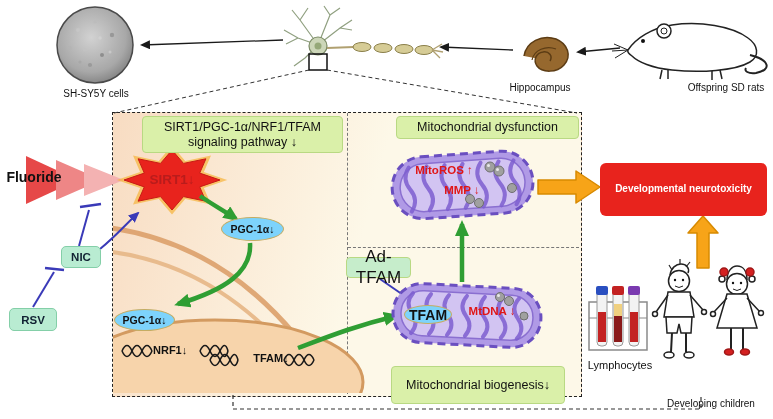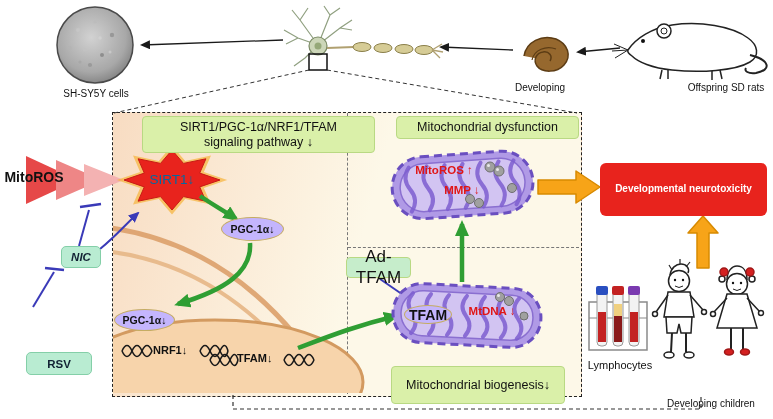--- a/index.html
+++ b/index.html
@@ -9,28 +9,28 @@
   .lbl{position:absolute;color:#111;text-align:center;line-height:1.15;font-size:10px;}
   .mainbox{position:absolute;left:112px;top:112px;width:468px;height:283px;border:1.6px dashed #222;
            background:linear-gradient(105deg,#f8dcc2 0%,#fbecd8 30%,#fdf8e8 52%,#fdf8e8 100%);}
   .vdiv{position:absolute;left:347px;top:113px;height:281px;width:0;border-left:1.3px dashed #777;}
   .hdiv{position:absolute;left:348px;top:247px;width:231px;height:0;border-top:1.3px dashed #777;}
   .gbox{position:absolute;background:#daf0a9;border:1px solid #b9d983;border-radius:4px;display:flex;
         flex-direction:column;align-items:center;justify-content:center;font-size:12.5px;color:#111;
         text-align:center;line-height:1.2;box-sizing:border-box;}
   .mint{position:absolute;background:#b9ecd2;border:1px solid #84cfa8;border-radius:5px;display:flex;
         align-items:center;justify-content:center;font-size:11.5px;font-weight:bold;color:#123;box-sizing:border-box;}
-  .pill{position:absolute;background:#c4b5fd;border:1px solid #c5ac62;border-radius:50%;display:flex;
+  .pill{position:absolute;background:#7dd3fc;border:1px solid #c5ac62;border-radius:50%;display:flex;
         align-items:center;justify-content:center;font-size:10.5px;font-weight:bold;color:#111;box-sizing:border-box;}
   .redbox{position:absolute;left:600px;top:163px;width:167px;height:53px;background:#e8231d;border-radius:6px;
           color:#fff;font-weight:bold;font-size:10px;display:flex;align-items:center;justify-content:center;
           text-align:center;line-height:1.25;padding:2px 10px;box-sizing:border-box;}
   .redtxt{position:absolute;color:#e01616;font-weight:bold;font-size:11.5px;text-align:center;}
   .bold-lbl{font-weight:bold;font-size:14px;}
-  .white-lbl{color:#0369a1;font-weight:normal;font-size:13.5px;}
+  .white-lbl{color:#b91c1c;font-weight:bold;font-size:13.5px;}
   .gene-lbl{font-weight:bold;font-size:11px;}
 </style>
 </head>
 <body>
 
 <div id="canvas">
 
   <div class="mainbox"></div>
   <div class="vdiv"></div>
   <div class="hdiv"></div>
@@ -255,41 +255,41 @@
         <circle cx="761" cy="313" r="2.5"></circle>
       <path d="M731,328 L731,349 M743,328 L743,349" fill="none" stroke-width="2"></path>
       <ellipse cx="729" cy="352" rx="4.5" ry="3" fill="#d42020" stroke="#a01818"></ellipse>
       <ellipse cx="745" cy="352" rx="4.5" ry="3" fill="#d42020" stroke="#a01818"></ellipse>
     </g>
 
     <path d="M233,395 L233,409 L701,409 L701,397" fill="none" stroke="#333" stroke-width="1.2" stroke-dasharray="4,3"></path>
   </svg>
 
   <div class="lbl" style="left:48px;top:88px;width:96px;">SH-SY5Y cells</div>
-  <div class="lbl" style="left:494px;top:82px;width:92px;">Developing</div>
+  <div class="lbl" style="left:494px;top:82px;width:92px;">Hippocampus</div>
   <div class="lbl" style="left:666px;top:82px;width:120px;">Offspring SD rats</div>
 
-  <div class="gbox" style="left:142px;top:116px;width:233px;height:37px;">
+  <div class="gbox" style="left:142px;top:116px;width:201px;height:37px;">
     <div>SIRT1/PGC-1α/NRF1/TFAM</div>
     <div>signaling pathway ↓</div>
   </div>
   <div class="gbox" style="left:396px;top:116px;width:183px;height:23px;">Mitochondrial dysfunction</div>
   <div class="gbox" style="left:391px;top:366px;width:174px;height:38px;">Mitochondrial biogenesis↓</div>
   <div class="gbox" style="left:346px;top:257px;width:65px;height:21px;font-size:17px;background:#c6edcb;">Ad-TFAM</div>
 
-  <div class="lbl bold-lbl" style="left:3px;top:169px;width:62px;">MitoROS</div>
+  <div class="lbl bold-lbl" style="left:3px;top:169px;width:62px;">Fluoride</div>
   <div class="lbl white-lbl" style="left:134px;top:172px;width:76px;">SIRT1↓</div>
 
-  <div class="mint" style="left:61px;top:246px;width:40px;height:22px;font-style:italic;">NIC</div>
-  <div class="mint" style="left:26px;top:308px;width:66px;height:23px;margin-top:44px;">RSV</div>
+  <div class="mint" style="left:61px;top:246px;width:40px;height:22px;">NIC</div>
+  <div class="mint" style="left:9px;top:308px;width:48px;height:23px;">RSV</div>
 
   <div class="pill" style="left:221px;top:217px;width:63px;height:24px;">PGC-1α↓</div>
   <div class="pill" style="left:114px;top:309px;width:61px;height:22px;">PGC-1α↓</div>
   <div class="lbl gene-lbl" style="left:153px;top:344px;width:26px;">NRF1↓</div>
-  <div class="lbl gene-lbl" style="left:237px;top:352px;width:26px;">TFAM↓</div>
+  <div class="lbl gene-lbl" style="left:237px;top:352px;width:68px;">TFAM↓</div>
 
   <div class="redtxt" style="left:404px;top:164px;width:80px;">MitoROS ↑</div>
   <div class="redtxt" style="left:432px;top:184px;width:60px;">MMP ↓</div>
   <div class="pill" style="left:404px;top:305px;width:48px;height:19px;font-size:14px;">TFAM</div>
   <div class="redtxt" style="left:457px;top:305px;width:70px;">MtDNA ↓</div>
 
   <div class="redbox">Developmental neurotoxicity</div>
   <div class="lbl" style="left:582px;top:359px;width:76px;font-size:11px;">Lymphocytes</div>
   <div class="lbl" style="left:652px;top:398px;width:118px;">Developing children</div>
 

